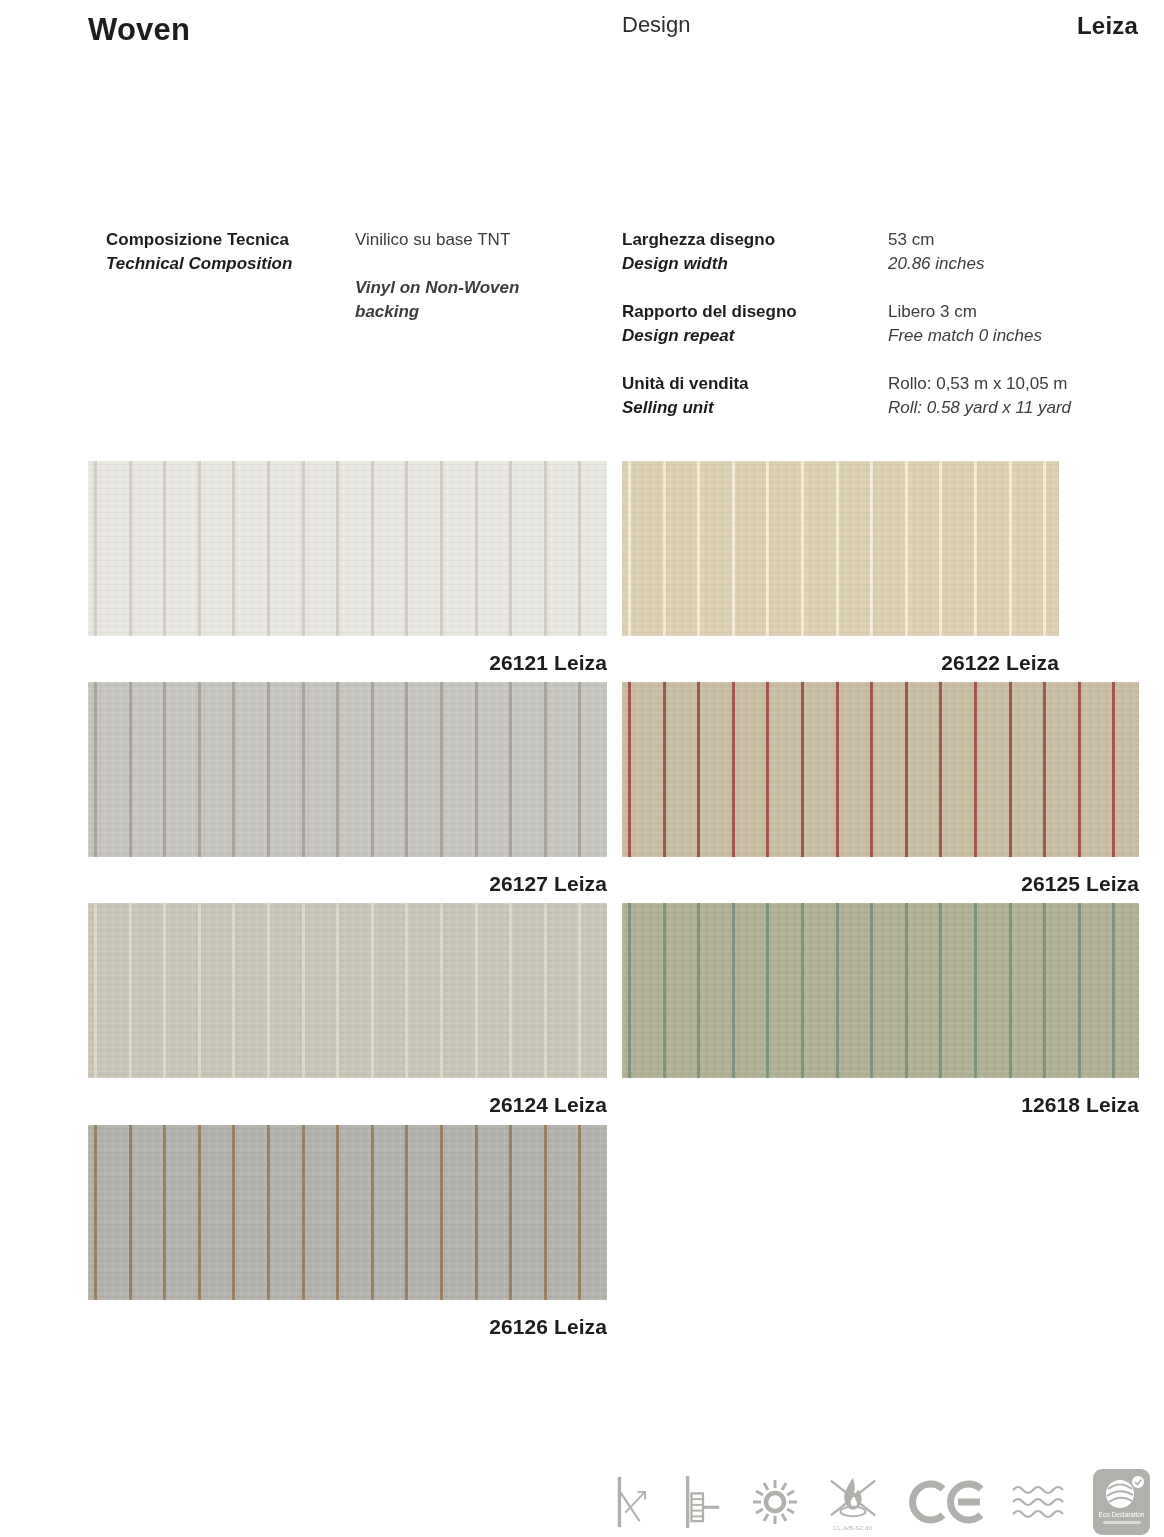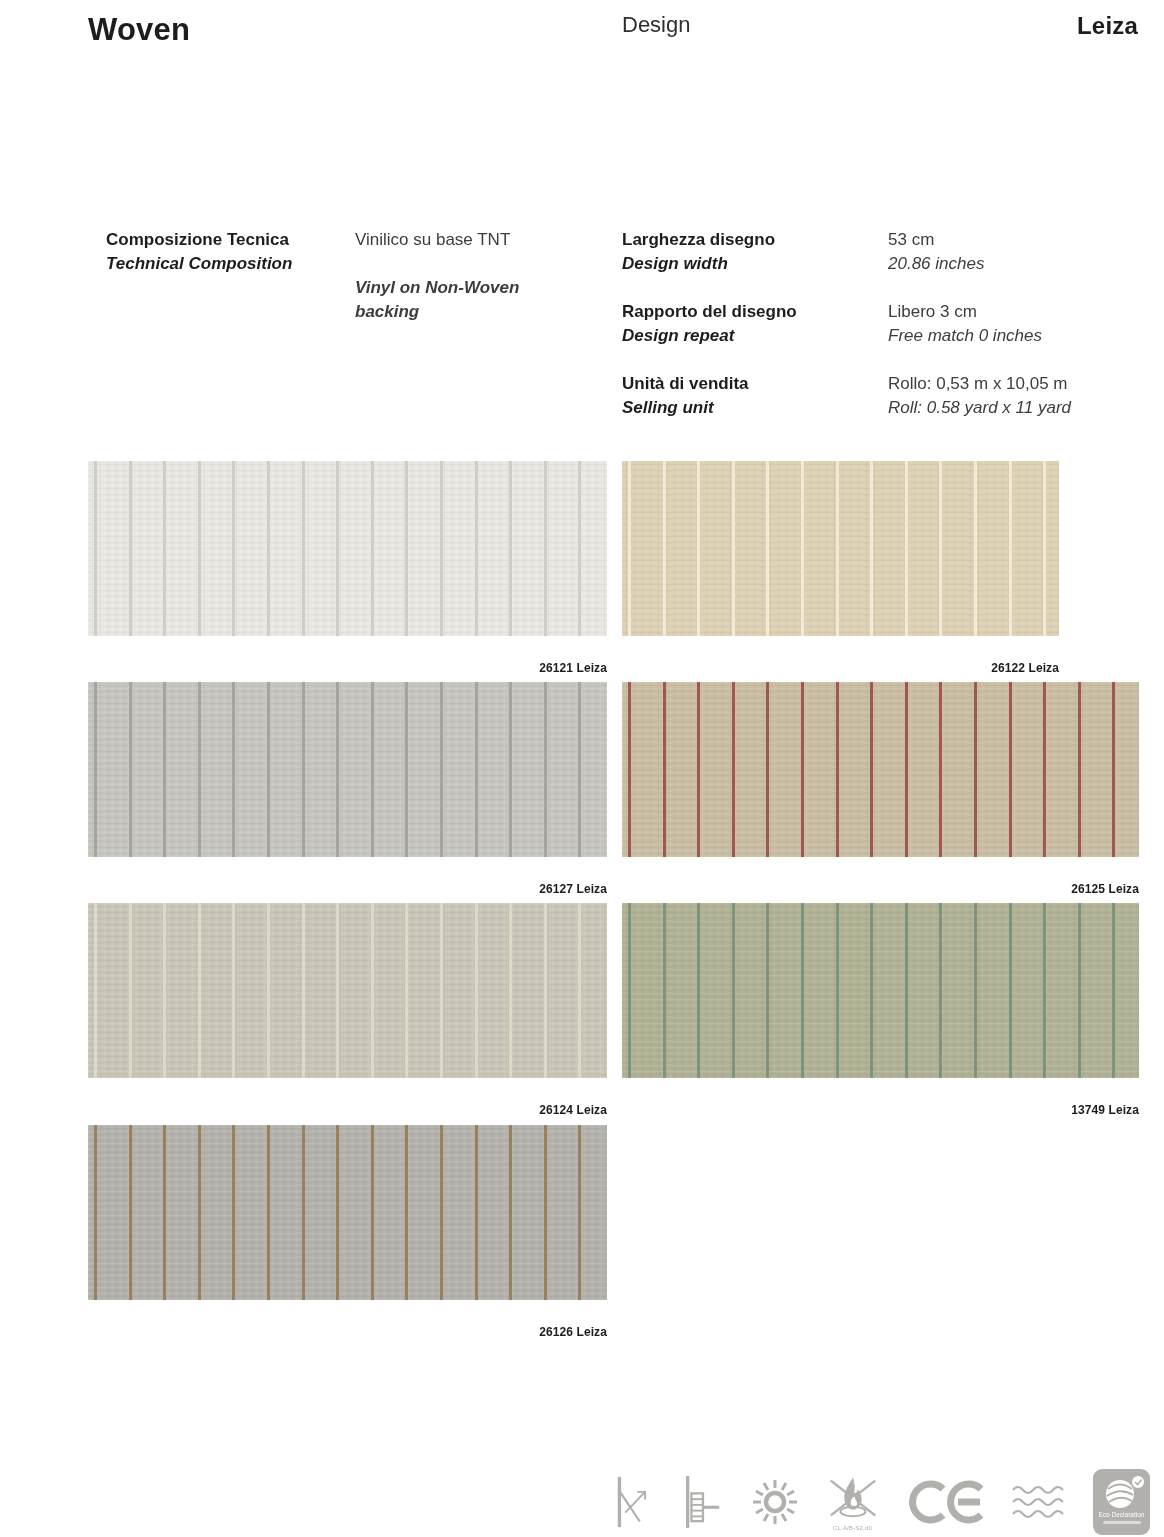--- a/index.html
+++ b/index.html
@@ -50,22 +50,22 @@
         rgba(0,0,0,.035) 3px, rgba(0,0,0,.035) 4px,
         transparent 4px, transparent 6px),
       repeating-linear-gradient(90deg,
         rgba(255,255,255,.07) 0px, rgba(255,255,255,.07) 1px,
         transparent 1px, transparent 4px,
         rgba(0,0,0,.03) 4px, rgba(0,0,0,.03) 5px,
         transparent 5px, transparent 8px);
     background-position:6px 0,0 0,0 0;
   }
   .swatch-code{
-    margin-top:25px;text-align:right;
-    font-size:12px;font-weight:700;color:#1d1d1b;letter-spacing:.1px;
+    margin-top:15px;text-align:right;
+    font-size:21px;font-weight:700;color:#1d1d1b;letter-spacing:.1px;
   }
 
   
   .footer-icons{
     position:absolute;left:612px;top:1466px;width:552px;height:71px;
     display:flex;align-items:center;justify-content:space-between;
     padding-right:14px;box-sizing:border-box;
     color:var(--icon-color,#b2b0ad);
   }
   .cert{display:flex;flex-direction:column;align-items:center;}
@@ -146,21 +146,21 @@
   <div class="swatch-block sw-pos-3">
     <div class="swatch" style="--base: #c9bda3; --stripe: #a0584e;"></div>
     <div class="swatch-code">26125 Leiza</div>
   </div>
   <div class="swatch-block sw-pos-4">
     <div class="swatch" style="--base: #c9c5b8; --stripe: #ded9c6;"></div>
     <div class="swatch-code">26124 Leiza</div>
   </div>
   <div class="swatch-block sw-pos-5">
     <div class="swatch" style="--base: #b1b195; --stripe: #7f9480;"></div>
-    <div class="swatch-code">13749 Leiza</div>
+    <div class="swatch-code">12618 Leiza</div>
   </div>
   <div class="swatch-block sw-pos-6">
     <div class="swatch" style="--base: #b4b2ac; --stripe: #99815f;"></div>
     <div class="swatch-code">26126 Leiza</div>
   </div>
 
   <div class="footer-icons">
 
     <div class="cert">
       <svg width="40" height="58" viewBox="0 0 40 60" fill="none" stroke="currentColor">

